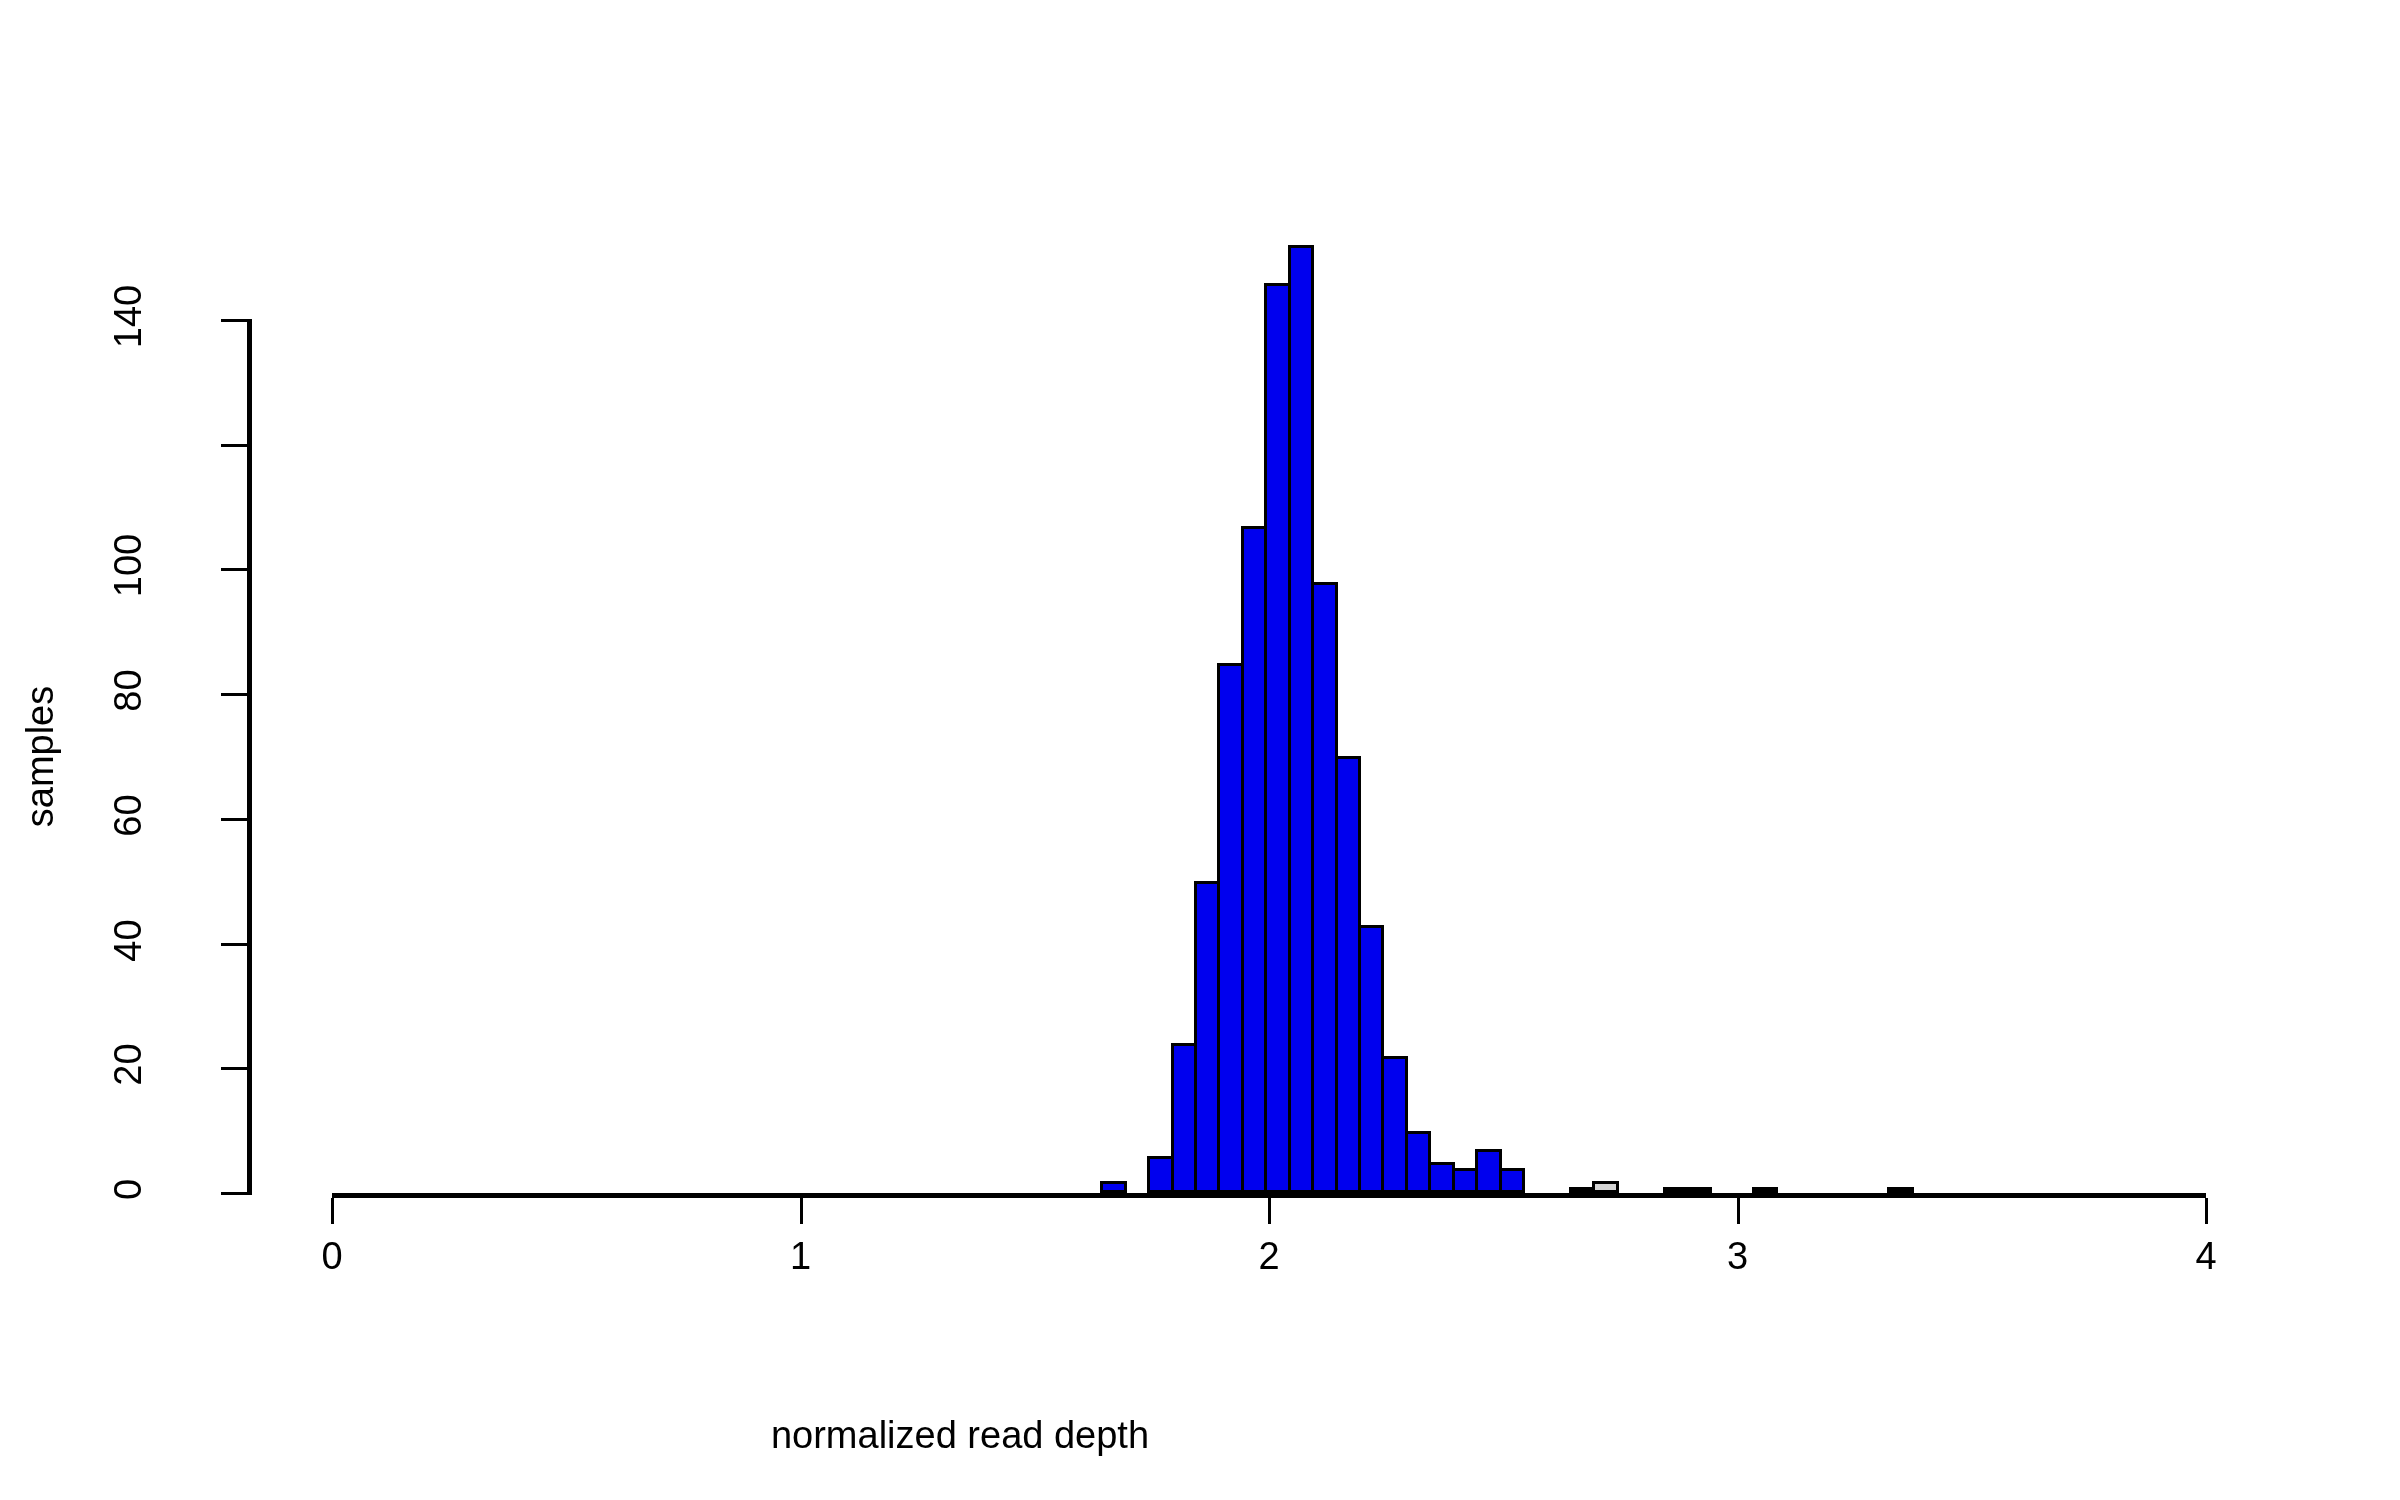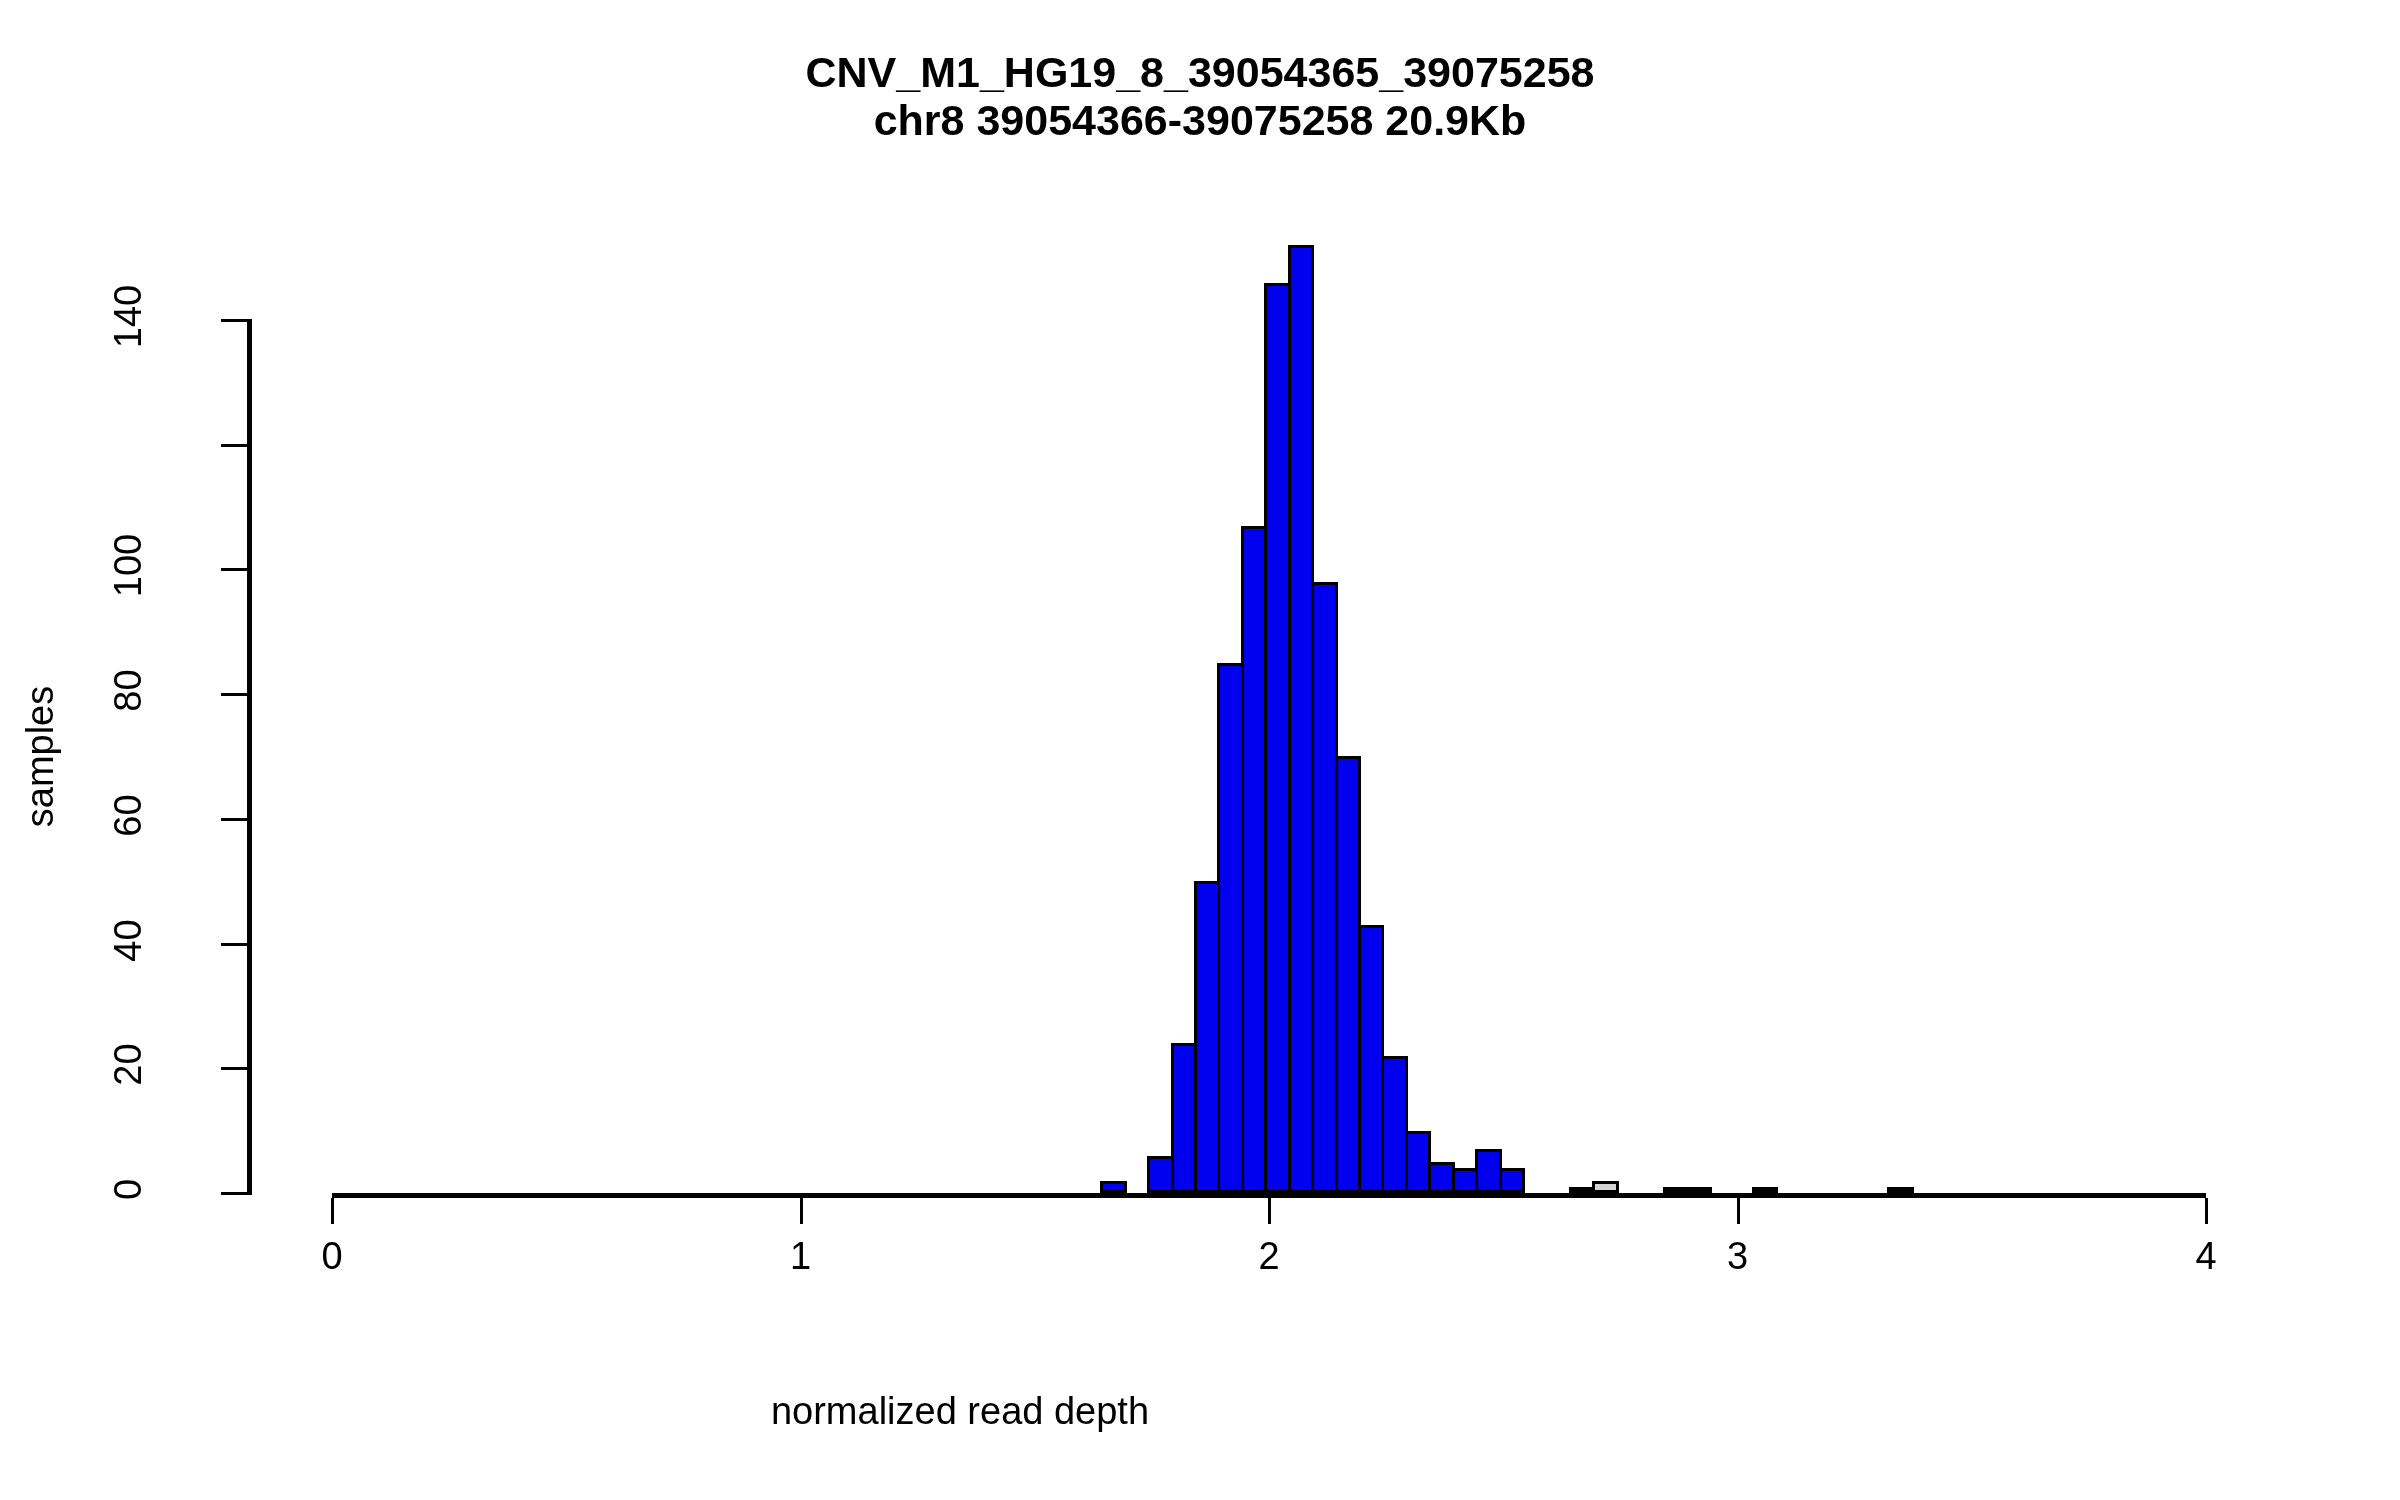--- a/index.html
+++ b/index.html
@@ -31,37 +31,34 @@
     white-space:nowrap;
   }
 
   .xlab{
     position:absolute;font-size:38px;text-align:center;white-space:nowrap;
   }
 
   .axis-title-x{
     position:absolute;width:1920px;left:0;text-align:center;
     font-size:38px;
+    margin-top:24px;
   }
   .axis-title-y{
     position:absolute;font-size:38px;white-space:nowrap;
     transform:rotate(-90deg);transform-origin:50% 50%;
   }
 
   .bar{position:absolute;box-sizing:border-box;border:3px solid #000;}
 </style>
 </head>
 <body>
 
 <div id="plot">
 
-  <div class="title-block">
-    <div class="title-line">CNV_M1_HG19_8_39054365_39075258</div>
-    <div class="title-line">chr8 39054366-39075258 20.9Kb</div>
-  </div>
 
   <div id="bars-layer">
       <div class="bar" style="left: 1100.34px; width: 26.425px; height: 12.472px; top: 1180.53px; background: rgb(0, 0, 238);"></div>
       <div class="bar" style="left: 1147.19px; width: 26.425px; height: 37.416px; top: 1155.58px; background: rgb(0, 0, 238);"></div>
       <div class="bar" style="left: 1170.62px; width: 26.425px; height: 149.664px; top: 1043.34px; background: rgb(0, 0, 238);"></div>
       <div class="bar" style="left: 1194.04px; width: 26.425px; height: 311.8px; top: 881.2px; background: rgb(0, 0, 238);"></div>
       <div class="bar" style="left: 1217.46px; width: 26.425px; height: 530.06px; top: 662.94px; background: rgb(0, 0, 238);"></div>
       <div class="bar" style="left: 1240.89px; width: 26.425px; height: 667.252px; top: 525.748px; background: rgb(0, 0, 238);"></div>
       <div class="bar" style="left: 1264.32px; width: 26.425px; height: 910.456px; top: 282.544px; background: rgb(0, 0, 238);"></div>
       <div class="bar" style="left: 1287.74px; width: 26.425px; height: 947.872px; top: 245.128px; background: rgb(0, 0, 238);"></div>

